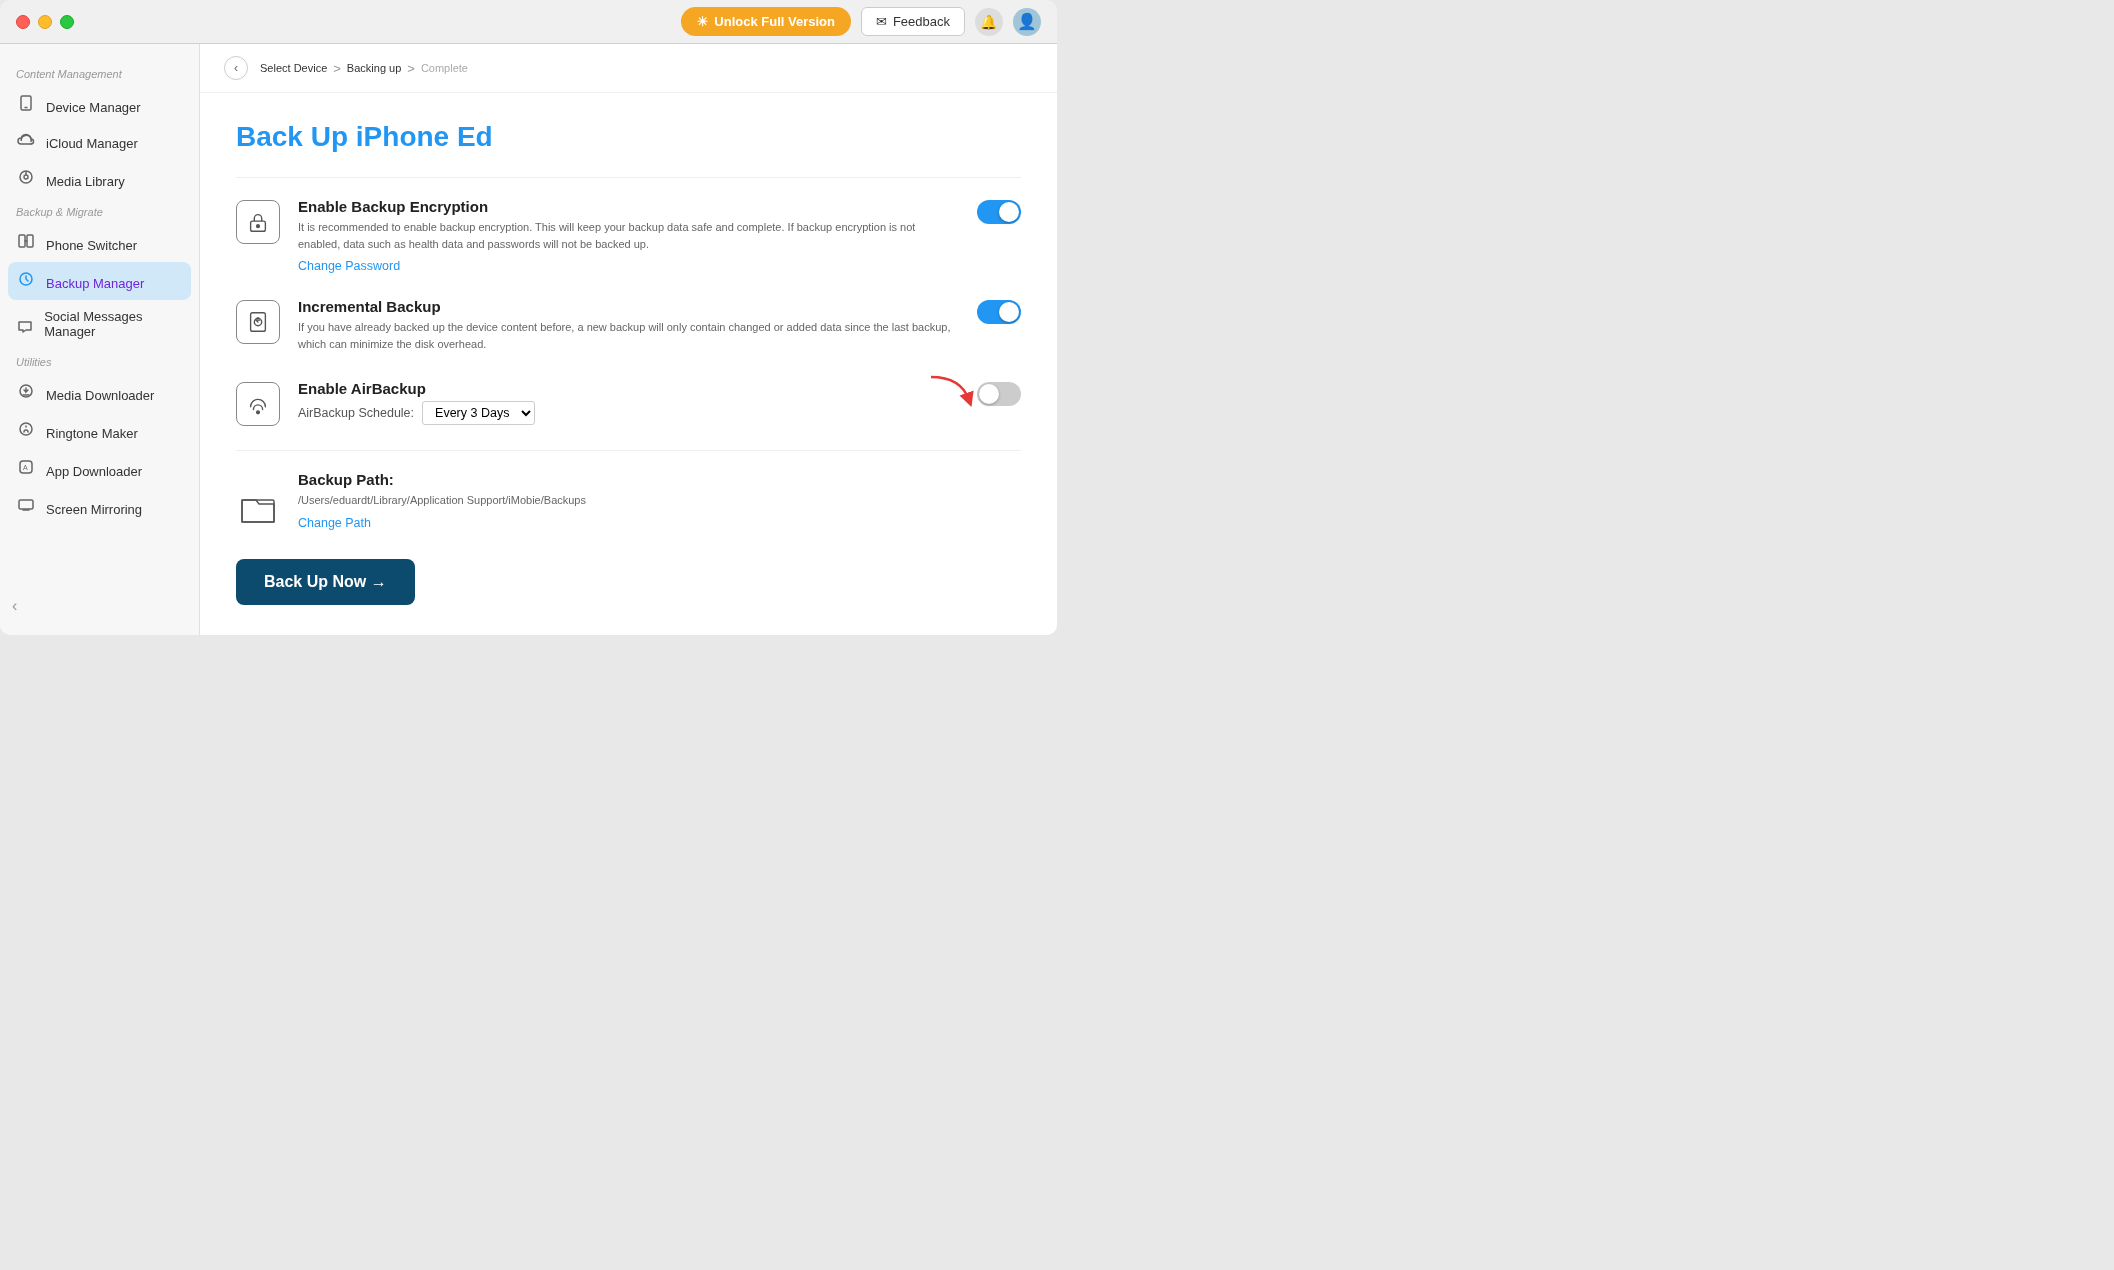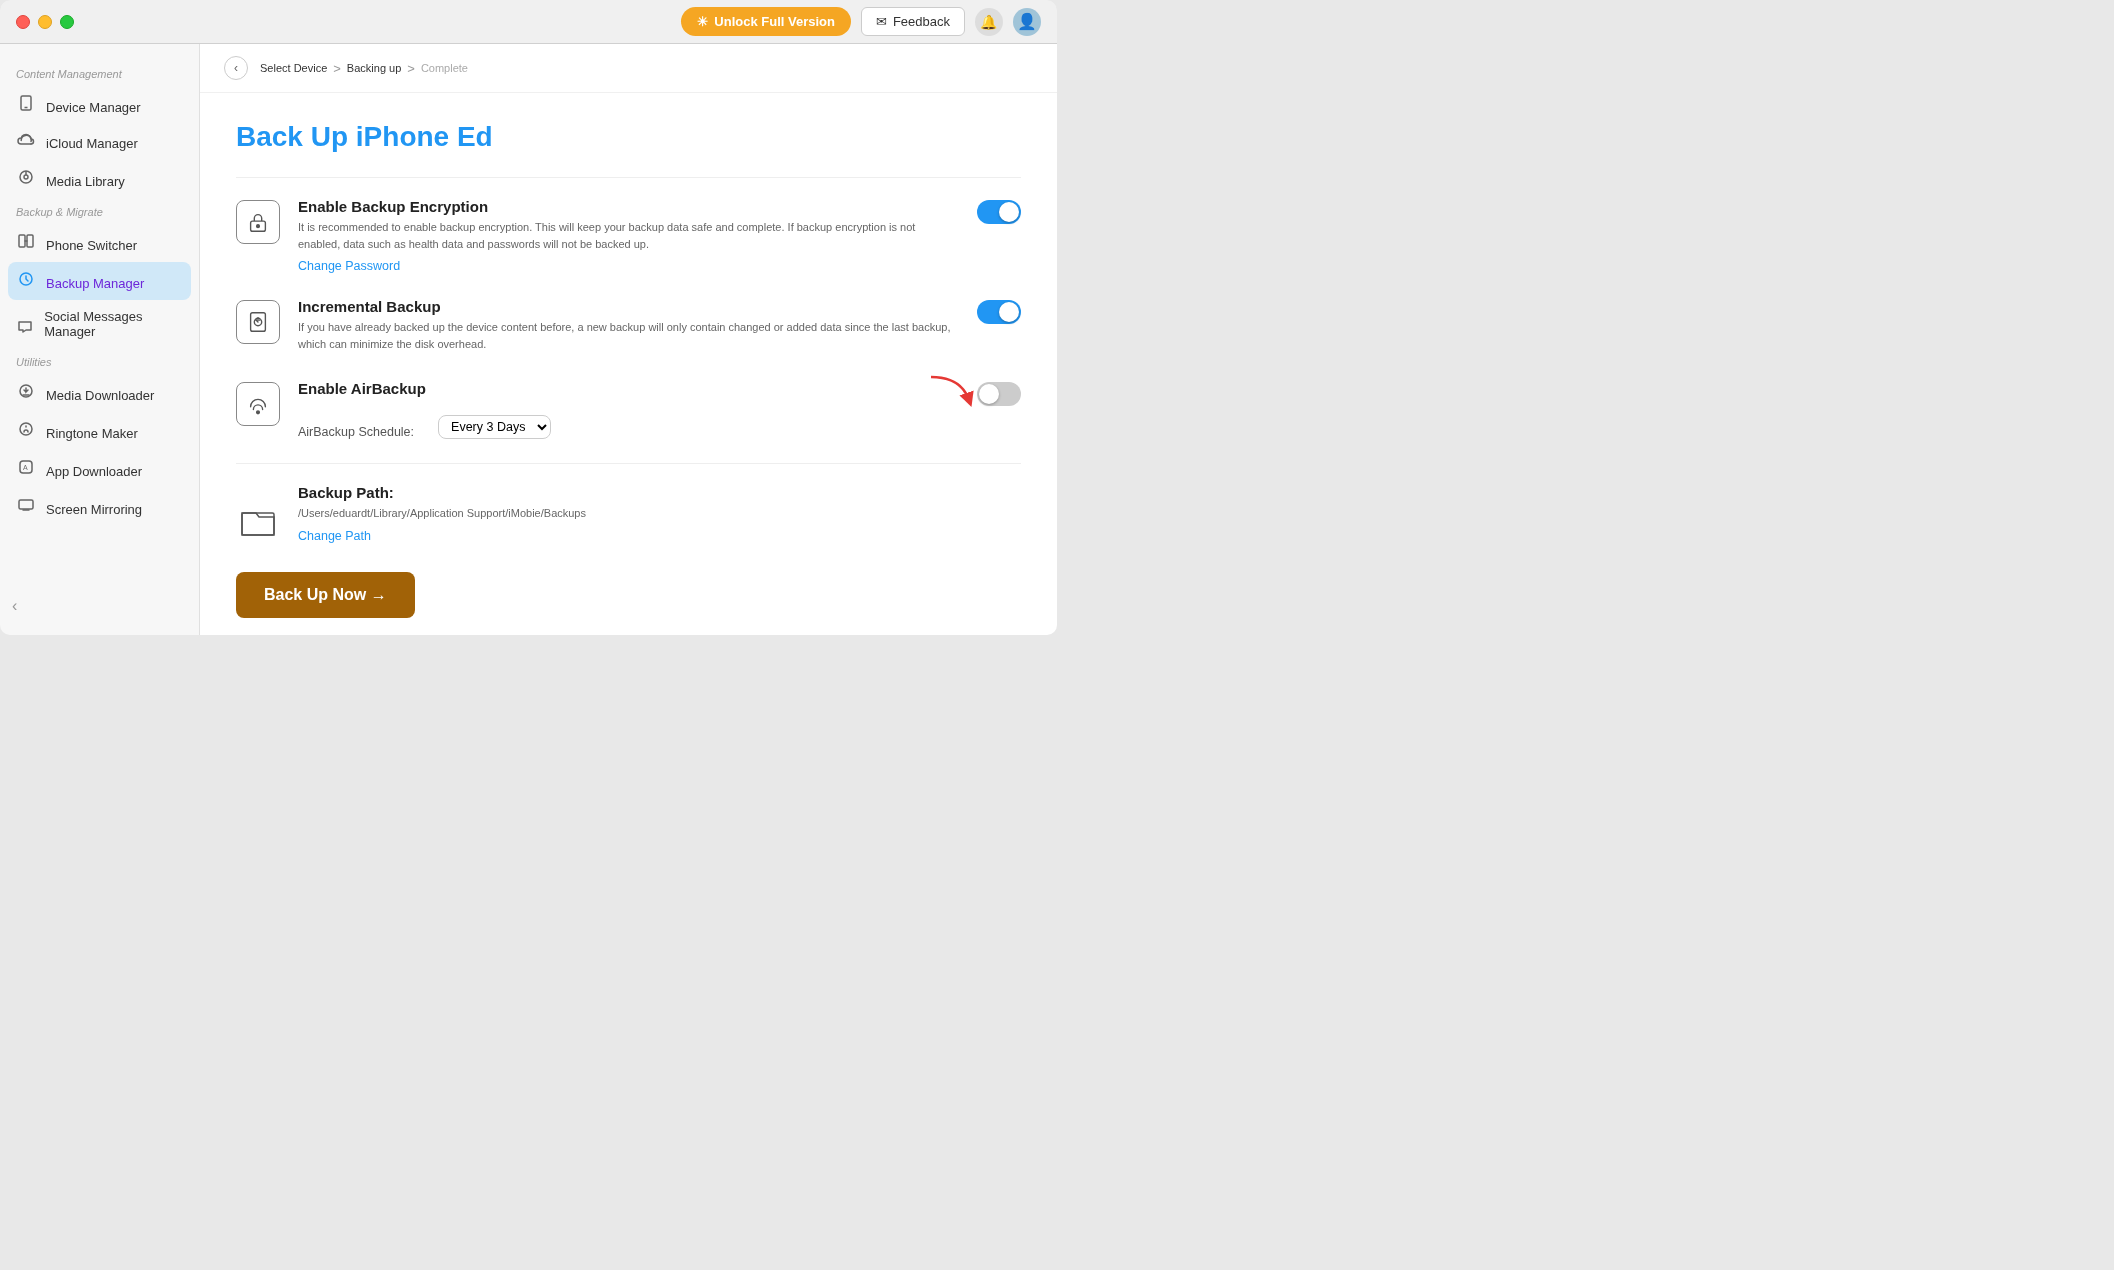--- a/index.html
+++ b/index.html
@@ -268,32 +268,32 @@
       top: 2px;
       box-shadow: 0 1px 3px rgba(0,0,0,0.3);
       transition: left 0.2s;
     }
     .toggle.on .toggle-knob { left: 22px; }
     .toggle.off .toggle-knob { left: 2px; }
 
     
     .schedule-row {
       display: flex;
-      align-items: flex-end;
-      gap: 24px;
-      margin-top: 18px;
+      align-items: center;
+      gap: 8px;
+      margin-top: 4px;
     }
     .schedule-label {
       font-size: 12.5px;
       color: #555;
     }
     .schedule-select {
       font-size: 12.5px;
       border: 1px solid #ccc;
-      border-radius: 8px;
+      border-radius: 3px;
       padding: 3px 8px;
       background: white;
       cursor: pointer;
     }
 
     
     .backup-path-row {
       display: flex;
       align-items: flex-end;
       gap: 18px;
@@ -304,21 +304,21 @@
       height: 44px;
       display: flex;
       align-items: center;
       justify-content: center;
       flex-shrink: 0;
       margin-top: 2px;
     }
 
     
     .backup-btn {
-      background: #a16207;
+      background: #0c4a6e;
       color: white;
       border: none;
       border-radius: 8px;
       padding: 14px 28px;
       font-size: 16px;
       font-weight: 600;
       cursor: pointer;
       display: flex;
       align-items: center;
       gap: 10px;

